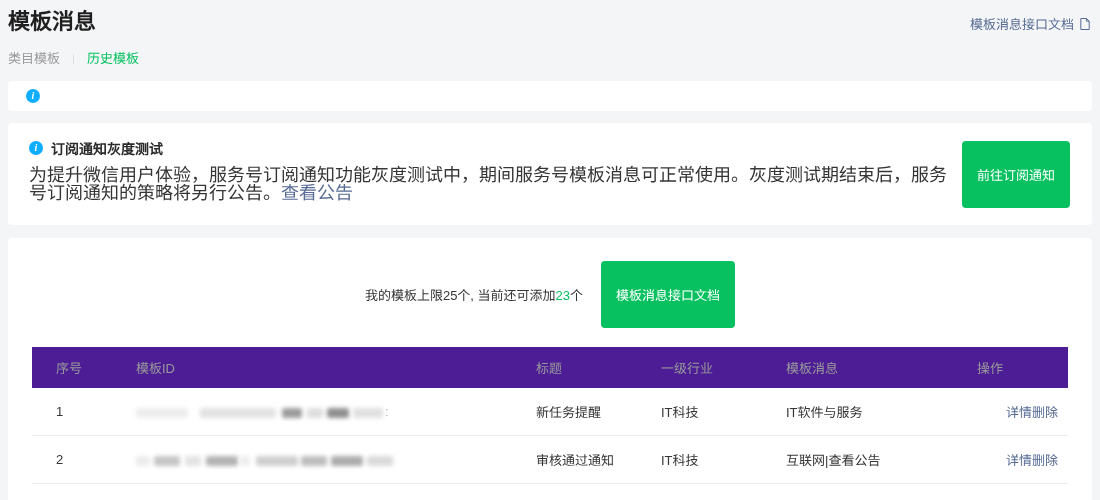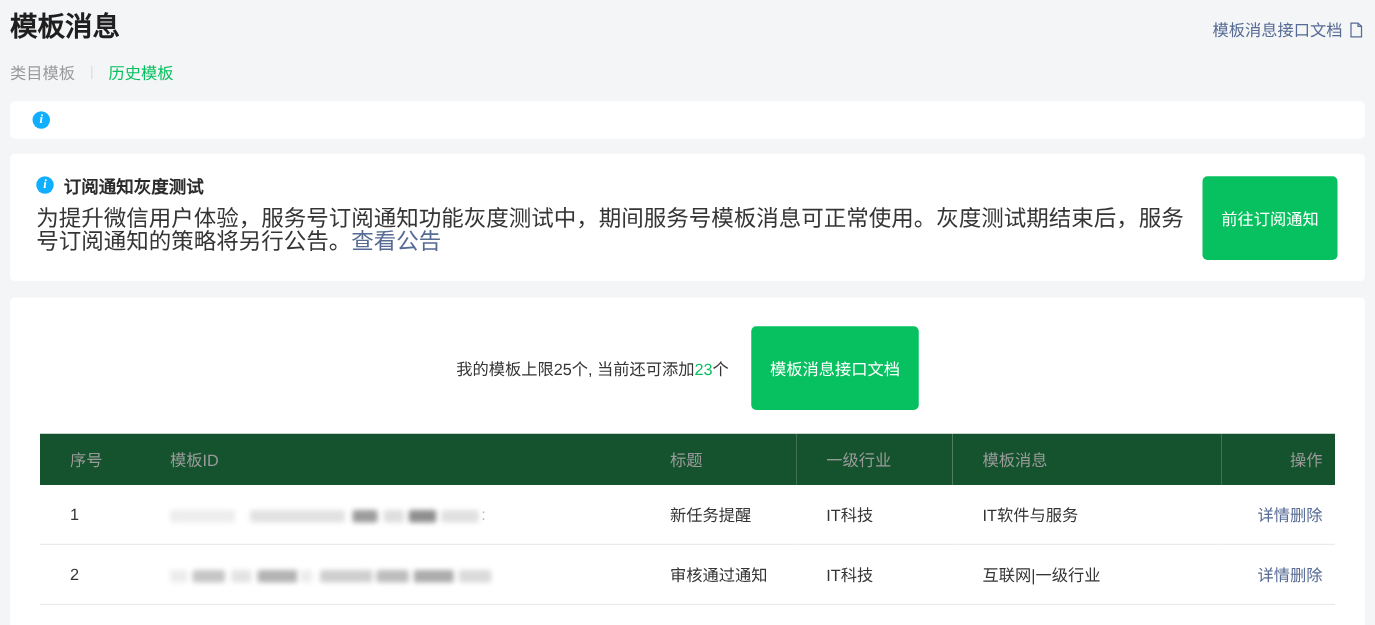--- a/index.html
+++ b/index.html
@@ -43,22 +43,22 @@
   .gt-body{margin-top:8px;font-size:18px;line-height:18px;}
   .btn{background:var(--green);color:#fff;border:none;border-radius:4px;font-size:13px;
     padding:24px 15px;cursor:pointer;white-space:nowrap;font-family:Liberation Serif, serif;}
   .gt-btn{margin-top:3px;}
 
   .main-card{margin-top:13px;padding:23px 24px 32px;}
   .quota-row{display:flex;justify-content:center;align-items:center;gap:18px;font-size:13px;}
   .quota-green{color:var(--green);}
 
   table{width:100%;border-collapse:collapse;table-layout:fixed;margin-top:19px;font-size:13px;}
-  thead th{background:#14532d;color:var(--muted);font-weight:400;text-align:left;padding:11px 0 11px 24px;}
-  thead th.col-actions{text-align:right;padding-right:10px;padding-left:0;}
+  thead th{background:#4c1d95;color:var(--muted);font-weight:400;text-align:left;padding:11px 0 11px 24px;}
+  thead th.col-actions{text-align:left;padding-right:10px;padding-left:0;}
   tbody td{padding:14px 0 14px 24px;border-bottom:1px solid #ebebee;color:var(--text);}
   tbody td.col-actions{text-align:right;padding-right:10px;padding-left:0;white-space:nowrap;}
   .action-lnk{color:var(--blue);cursor:pointer;}
   .blur-seg{display:inline-block;height:10px;border-radius:2px;filter:blur(2px);vertical-align:middle;}
   .blur-suffix{color:#b9b9b9;}
 </style>
 </head>
 <body>
 
 <div class="wrap">
@@ -129,20 +129,20 @@
             <td>新任务提醒</td>
             <td>IT科技</td>
             <td>IT软件与服务</td>
             <td class="col-actions"><span class="action-lnk">详情</span><span class="action-lnk">删除</span></td>
           </tr>
           <tr>
             <td>2</td>
             <td><span class="blur-seg" style="width: 14px; background: rgb(236, 236, 236); margin-right: 4px;"></span><span class="blur-seg" style="width: 26px; background: rgb(198, 198, 198); margin-right: 5px;"></span><span class="blur-seg" style="width: 16px; background: rgb(227, 227, 227); margin-right: 5px;"></span><span class="blur-seg" style="width: 32px; background: rgb(179, 179, 179); margin-right: 2px;"></span><span class="blur-seg" style="width: 10px; background: rgb(237, 237, 237); margin-right: 6px;"></span><span class="blur-seg" style="width: 42px; background: rgb(207, 207, 207); margin-right: 3px;"></span><span class="blur-seg" style="width: 26px; background: rgb(189, 189, 189); margin-right: 4px;"></span><span class="blur-seg" style="width: 32px; background: rgb(172, 172, 172); margin-right: 4px;"></span><span class="blur-seg" style="width: 26px; background: rgb(218, 218, 218); margin-right: 2px;"></span></td>
             <td>审核通过通知</td>
             <td>IT科技</td>
-            <td>互联网|一级行业</td>
+            <td>互联网|查看公告</td>
             <td class="col-actions"><span class="action-lnk">详情</span><span class="action-lnk">删除</span></td>
           </tr>
         </tbody>
     </table>
   </div>
 
 </div>
 
 </body></html>

